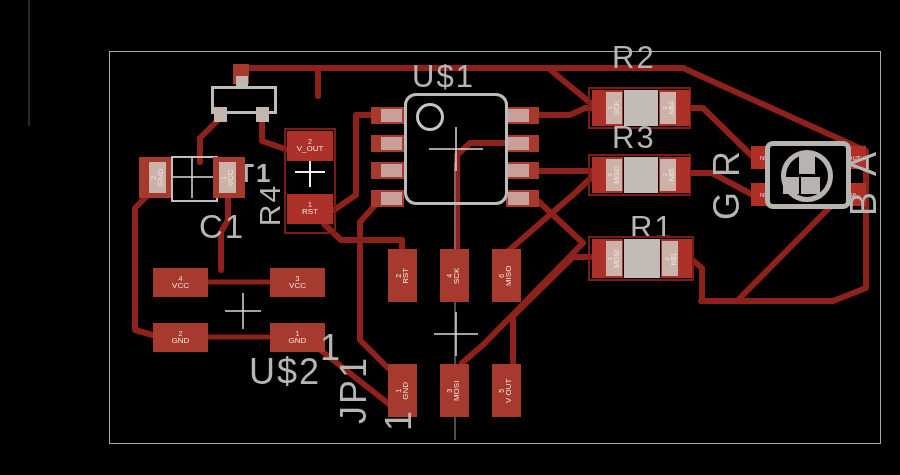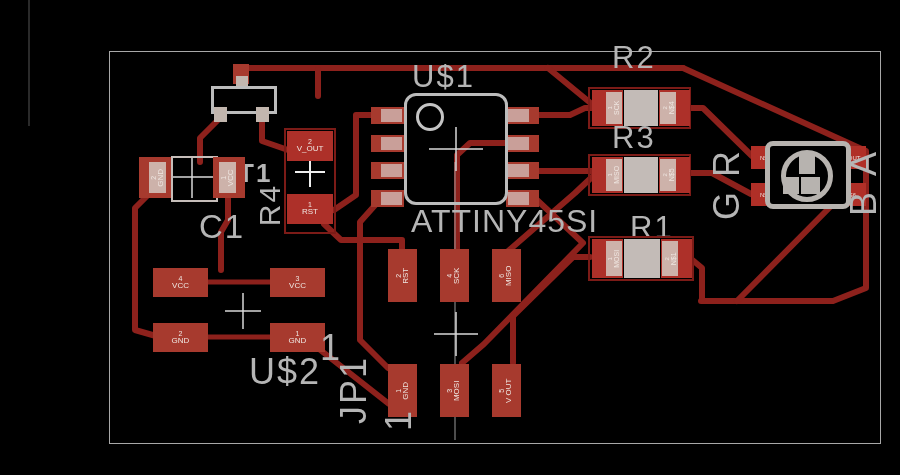--- a/index.html
+++ b/index.html
@@ -233,21 +233,20 @@
     <div class="innerU" style="left:137px;top:16px;width:21px;height:13px;"></div>
     <div class="pad" style="left:135px;top:42px;width:33px;height:17px;"></div>
     <div class="innerU" style="left:137px;top:44px;width:21px;height:13px;"></div>
     <div class="pad" style="left:135px;top:69px;width:33px;height:17px;"></div>
     <div class="innerU" style="left:137px;top:71px;width:21px;height:13px;"></div>
     <div class="pad" style="left:135px;top:97px;width:33px;height:17px;"></div>
     <div class="innerU" style="left:137px;top:99px;width:21px;height:13px;"></div>
     <div class="body1" style="left:33px;top:0px;width:98px;height:106px;border-radius:12px;"></div>
     <div class="abs" style="left:45px;top:10px;width:22px;height:22px;border:3px solid #c4c4c4;border-radius:50%;"></div>
   </div>
-  <div class="silktext sm" style="left:411px;top:203px;font-size:32px;">ATTINY45SI</div>
 
   <div class="abs" style="left:284px;top:128px;width:52px;height:106px;">
     <div class="outlineR" style="left:0px;top:0px;width:48px;height:102px;"></div>
     <div class="padR" style="left:3px;top:3px;width:46px;height:30px;">
       <div class="lbl">
           <div class="stack">
             <span class="n">2</span>
             <span class="m">V_OUT</span>
           </div>
         </div>

